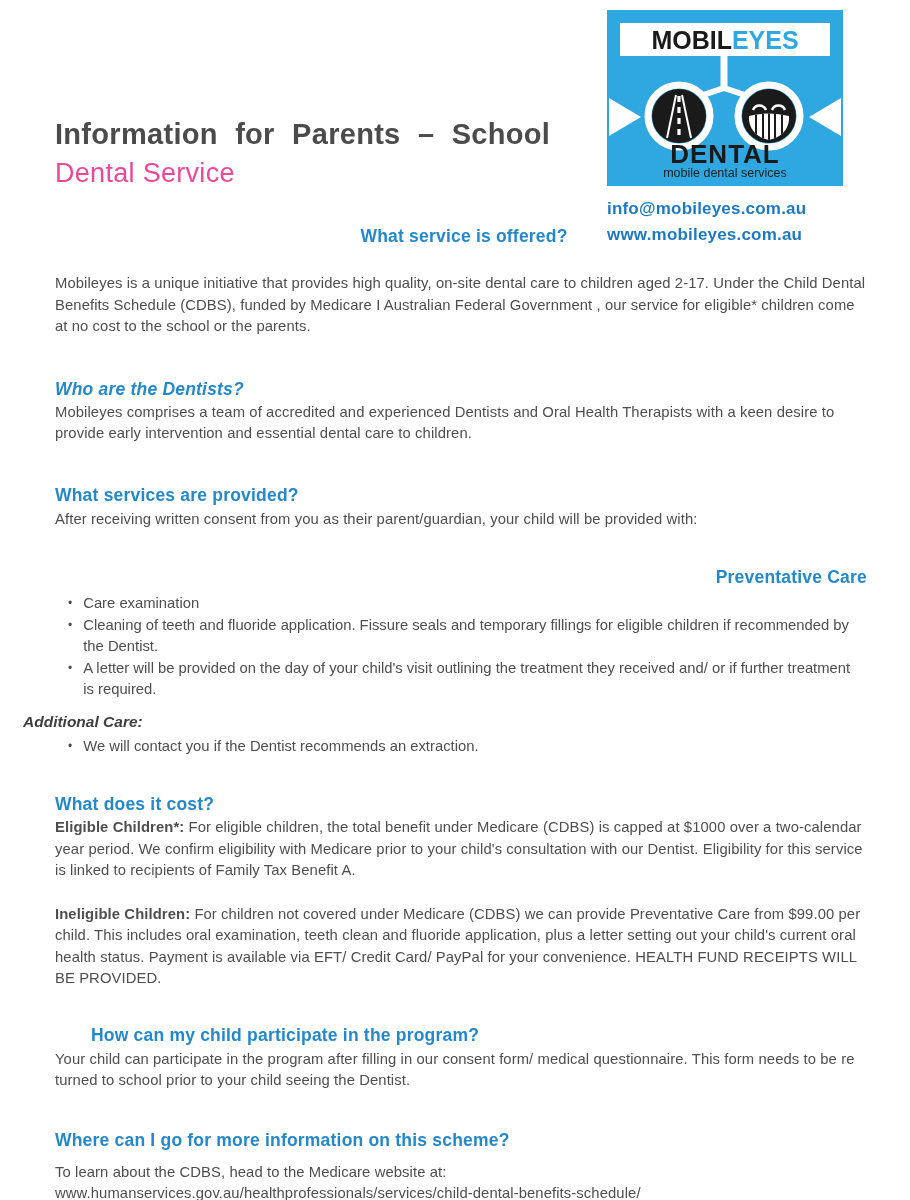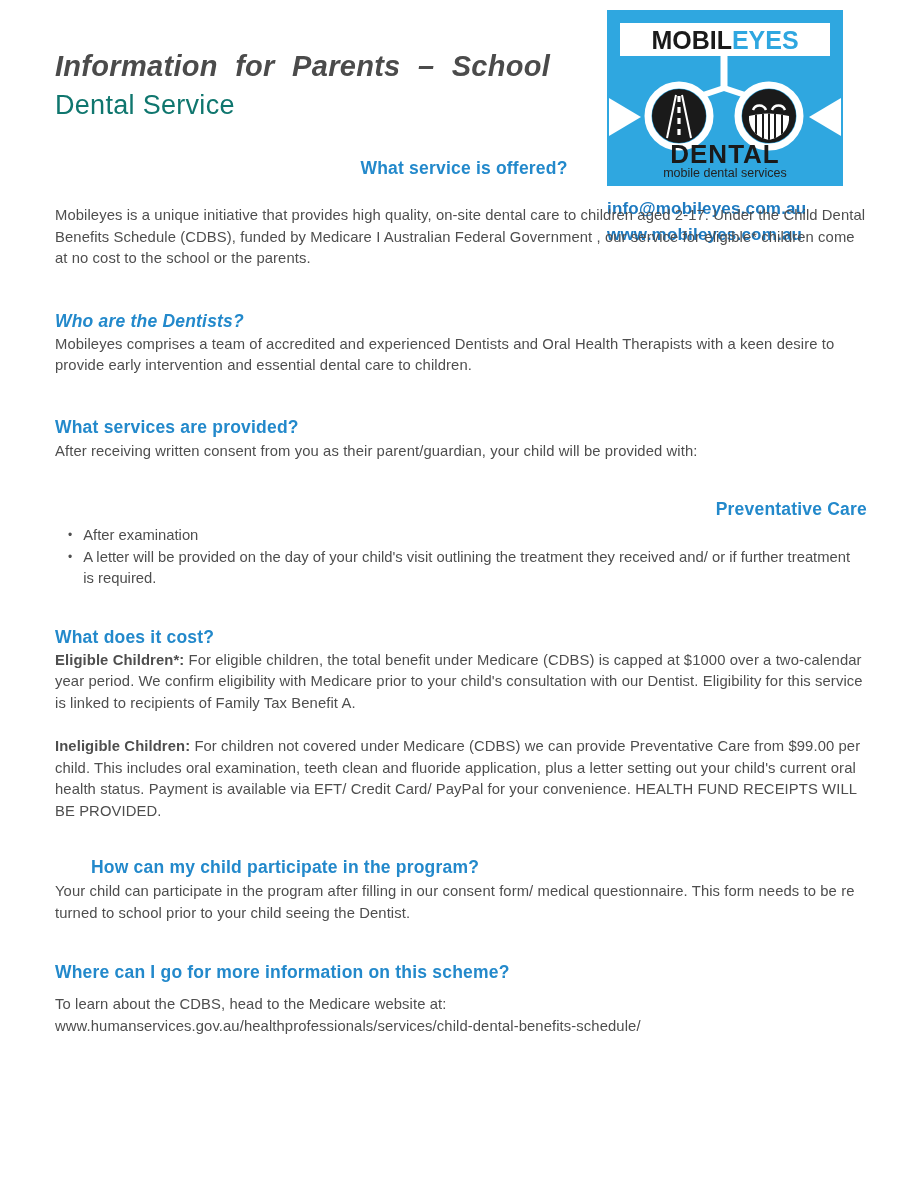--- a/index.html
+++ b/index.html
@@ -5,27 +5,27 @@
   html,body{margin:0;padding:0;background:#ffffff;}
   .page{
     position:relative;
     width:868px;height:1200px;
     background:#ffffff;
     font-family:"Liberation Sans", sans-serif;
     overflow:hidden;
   }
   .content{position:absolute;left:55px;top:0;width:818px;}
   .title-line1{
-    margin-top:50px;
+    margin-top:118px;
     font-size:29px;font-weight:bold;color:#4b4b4b;
-    word-spacing:9px;letter-spacing:0.3px;font-style:italic;
+    word-spacing:9px;letter-spacing:0.3px;
   }
   .title-line2{
     margin-top:7px;
-    font-size:27px;font-weight:400;color:#0f766e;
+    font-size:27px;font-weight:400;color:#ec4899;
     letter-spacing:0.3px;
   }
   .sec-h{
     font-size:17.5px;font-weight:bold;color:#2389cb;
     letter-spacing:0.2px;
   }
   .body-txt{
     font-size:14.8px;line-height:21.5px;color:#4e4e4e;
     letter-spacing:0.1px;
   }
@@ -118,27 +118,36 @@
 
     <div class="sec-h" style="margin-top:41px;font-style:italic;">Who are the Dentists?</div>
     <div class="body-txt" style="margin-top:2px;max-width:812px;">Mobileyes comprises a team of accredited and experienced Dentists and Oral Health Therapists with a keen desire to provide early intervention and essential dental care to children.</div>
 
     <div class="sec-h" style="margin-top:40px;">What services are provided?</div>
     <div class="body-txt" style="margin-top:3px;">After receiving written consent from you as their parent/guardian, your child will be provided with:</div>
 
     <div class="sec-h" style="margin-top:37px;text-align:right;">Preventative Care:</div>
     <div class="bullets">
       <div class="bullet">
-          <span class="b-txt">After examination</span>
+          <span class="b-txt">Care examination</span>
+        </div>
+      <div class="bullet">
+          <span class="b-txt" style="max-width:770px;">Cleaning of teeth and fluoride application. Fissure seals and temporary fillings for eligible children if recommended by the Dentist.</span>
         </div>
       <div class="bullet">
           <span class="b-txt" style="max-width:770px;">A letter will be provided on the day of your child's visit outlining the treatment they received and/ or if further treatment is required.</span>
         </div>
     </div>
 
+    <div class="additional-h" style="margin-top:12px;">Additional Care:</div>
+    <div class="bullets">
+      <div class="bullet">
+          <span class="b-txt">We will contact you if the Dentist recommends an extraction.</span>
+        </div>
+    </div>
 
     <div class="sec-h" style="margin-top:37px;">What does it cost?</div>
     <div class="body-txt" style="margin-top:2px;max-width:812px;"><span class="bold-lead">Eligible Children*:</span><span> For eligible children, the total benefit under Medicare (CDBS) is capped at $1000 over a two-calendar year period. We confirm eligibility with Medicare prior to your child's consultation with our Dentist. Eligibility for this service is linked to recipients of Family Tax Benefit A.</span></div>
     <div class="body-txt" style="margin-top:22px;max-width:812px;"><span class="bold-lead">Ineligible Children:</span><span> For children not covered under Medicare (CDBS) we can provide Preventative Care from $99.00 per child. This includes oral examination, teeth clean and fluoride application, plus a letter setting out your child's current oral health status. Payment is available via EFT/ Credit Card/ PayPal for your convenience. HEALTH FUND RECEIPTS WILL BE PROVIDED.</span></div>
 
     <div class="sec-h" style="margin-top:35px;margin-left:36px;">How can my child participate in the program?</div>
     <div class="body-txt" style="margin-top:3px;max-width:812px;">Your child can participate in the program after filling in our consent form/ medical questionnaire. This form needs to be re turned to school prior to your child seeing the Dentist.</div>
 
     <div class="sec-h" style="margin-top:38px;">Where can I go for more information on this scheme?</div>
     <div class="body-txt" style="margin-top:11px;">To learn about the CDBS, head to the Medicare website at:</div>

